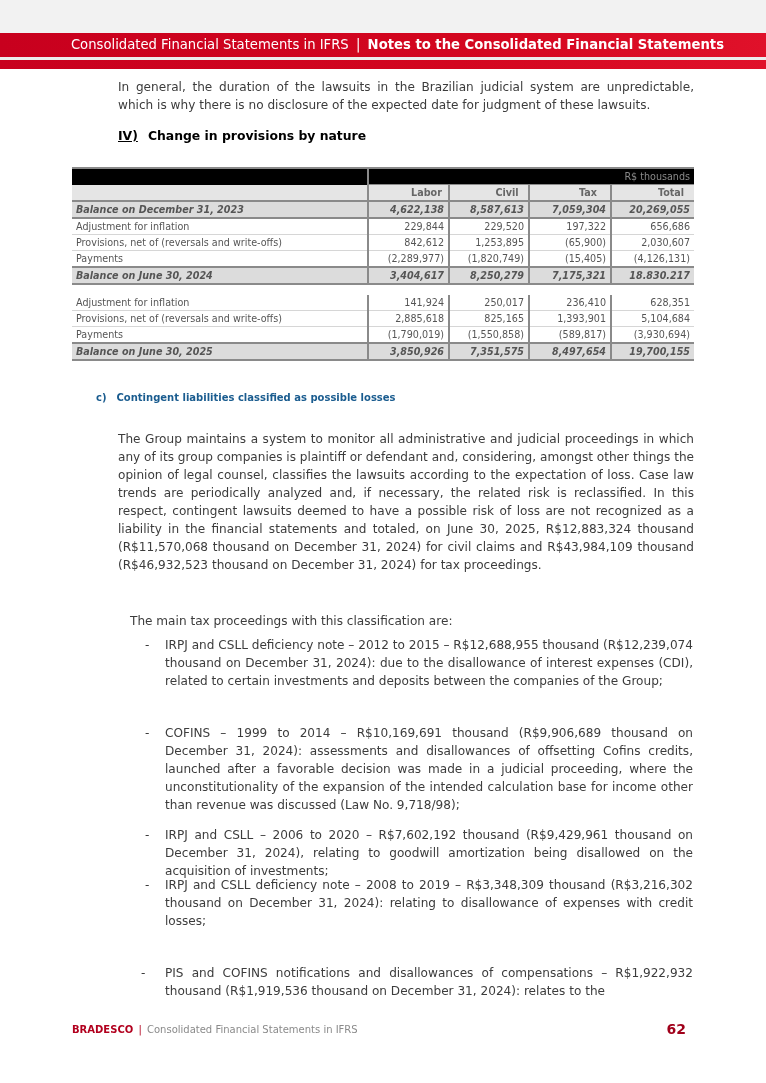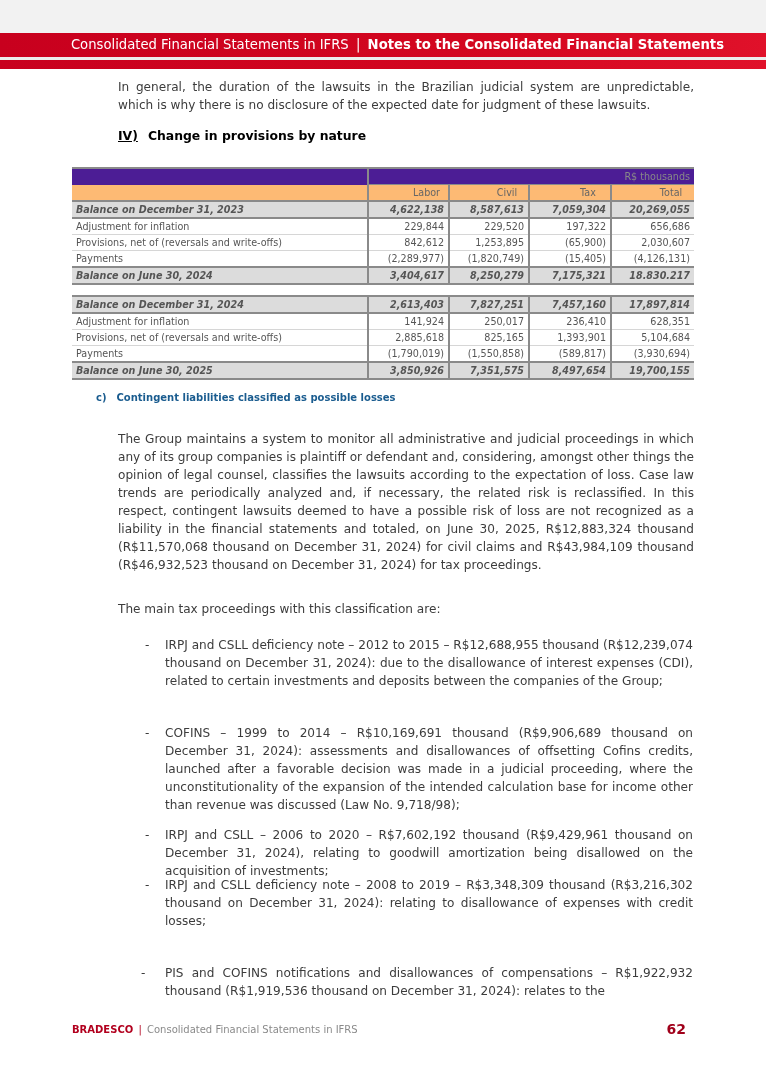--- a/index.html
+++ b/index.html
@@ -27,22 +27,22 @@
     .sec4 .num { text-decoration: underline; margin-right: 10px; }
 
     table.prov {
       position: absolute; left: 72px; width: 622px; border-collapse: collapse;
       font-size: 9.6px; color: #555; table-layout: fixed;
     }
     table.prov td { height: 15px; padding: 0 4px; border-bottom: 1px solid #d6d6d6; white-space: nowrap; }
     table.prov td.num { text-align: right; border-left: 2px solid #8a8a8a; }
     table.prov td.lbl { text-align: left; }
     table.prov tr.bal td { background: #dcdcdc; font-weight: bold; color: #555; border-top: 2px solid #8a8a8a; border-bottom: 2px solid #8a8a8a; font-style: italic; }
-    table.prov tr.hdr td { background: #fdba74; font-weight: normal; text-align: center; color: #666; padding-left: 40px; }
-    table.prov tr.unit td { background: #4c1d95; color: #888; font-size: 9.6px; border-top: 2px solid #8a8a8a; border-bottom: 1px solid #8a8a8a; }
+    table.prov tr.hdr td { background: #e5e5e5; font-weight: bold; text-align: center; color: #666; padding-left: 40px; }
+    table.prov tr.unit td { background: #000000; color: #888; font-size: 9.6px; border-top: 2px solid #8a8a8a; border-bottom: 1px solid #8a8a8a; }
     table.prov tr.unit td.u { text-align: right; }
     .t1 { top: 167px; }
     .t2 { top: 295px; }
 
     .sec-c { position: absolute; left: 96px; top: 392px; font-size: 10px; font-weight: bold; color: #1a5c8f; }
     .sec-c .num { margin-right: 10px; }
 
     .p-group { top: 430px; }
     .p-main { top: 600px; }
 
@@ -137,27 +137,20 @@
 
 <table class="prov t2">
   <colgroup>
       <col style="width:296px">
       <col style="width:81px">
       <col style="width:80px">
       <col style="width:82px">
       <col style="width:83px">
     </colgroup>
   <tbody>
-      <tr class="bal">
-    <td class="lbl">Balance on December 31, 2024</td>
-    <td class="num">2,613,403</td>
-    <td class="num">7,827,251</td>
-    <td class="num">7,457,160</td>
-    <td class="num">17,897,814</td>
-  </tr>
   <tr>
     <td class="lbl">Adjustment for inflation</td>
     <td class="num">141,924</td>
     <td class="num">250,017</td>
     <td class="num">236,410</td>
     <td class="num">628,351</td>
   </tr>
   <tr>
     <td class="lbl">Provisions, net of (reversals and write-offs)</td>
     <td class="num">2,885,618</td>
@@ -180,21 +173,21 @@
     <td class="num">19,700,155</td>
   </tr>
 </tbody>
   </table>
 
 <div class="sec-c">
   <span class="num">c)</span><span>Contingent liabilities classified as possible losses</span>
 </div>
 
 <p class="para p-group" style="margin:0">The Group maintains a system to monitor all administrative and judicial proceedings in which any of its group companies is plaintiff or defendant and, considering, amongst other things the opinion of legal counsel, classifies the lawsuits according to the expectation of loss. Case law trends are periodically analyzed and, if necessary, the related risk is reclassified. In this respect, contingent lawsuits deemed to have a possible risk of loss are not recognized as a liability in the financial statements and totaled, on June 30, 2025, R$12,883,324 thousand (R$11,570,068 thousand on December 31, 2024) for civil claims and R$43,984,109 thousand (R$46,932,523 thousand on December 31, 2024) for tax proceedings.</p>
-<p class="para p-main" style="margin:0">The main tax proceedings with this classification are:</p>
+<p class="para p-main" style="margin:12px">The main tax proceedings with this classification are:</p>
 
 <div class="bullet b1">
   <span class="dash">-</span>
   <span>IRPJ and CSLL deficiency note – 2012 to 2015 – R$12,688,955 thousand (R$12,239,074 thousand on December 31, 2024): due to the disallowance of interest expenses (CDI), related to certain investments and deposits between the companies of the Group;</span>
 </div>
 <div class="bullet b2">
   <span class="dash">-</span>
   <span>COFINS – 1999 to 2014 – R$10,169,691 thousand (R$9,906,689 thousand on December 31, 2024): assessments and disallowances of offsetting Cofins credits, launched after a favorable decision was made in a judicial proceeding, where the unconstitutionality of the expansion of the intended calculation base for income other than revenue was discussed (Law No. 9,718/98);</span>
 </div>
 <div class="bullet b3">

